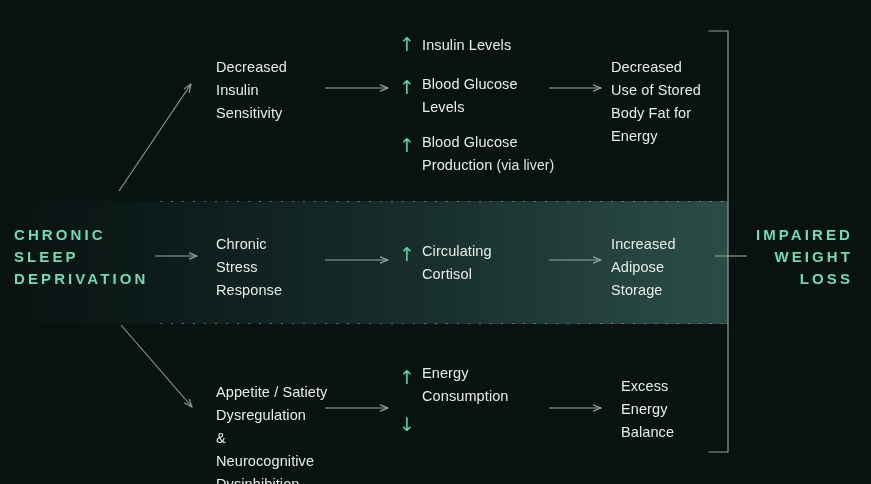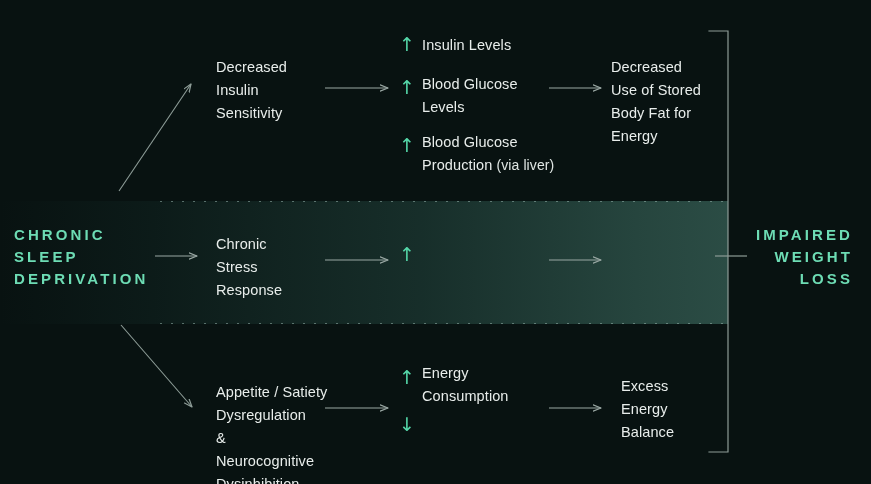--- a/index.html
+++ b/index.html
@@ -153,21 +153,26 @@
   <div class="label" style="left:611px; top:56px; width:110px;">Decreased
 Use of Stored
 Body Fat for
 Energy</div>
 
   <div class="label" style="left:216px; top:233px; width:110px;">Chronic
 Stress
 Response</div>
 
   <div class="uparrow" style="left:399px; top:245px;">↑</div>
+  <div class="label" style="left:422px; top:240px; width:130px;">Circulating
+Cortisol</div>
 
+  <div class="label" style="left:611px; top:233px; width:110px;">Increased
+Adipose
+Storage</div>
 
   <div class="label" style="left:216px; top:357px; width:130px;margin-top:24px;">Appetite / Satiety
 Dysregulation
 &amp;
 Neurocognitive
 Dysinhibition</div>
 
   <div class="uparrow" style="left:399px; top:368px;">↑</div>
   <div class="label" style="left:422px; top:362px; width:130px;">Energy
 Consumption</div>

